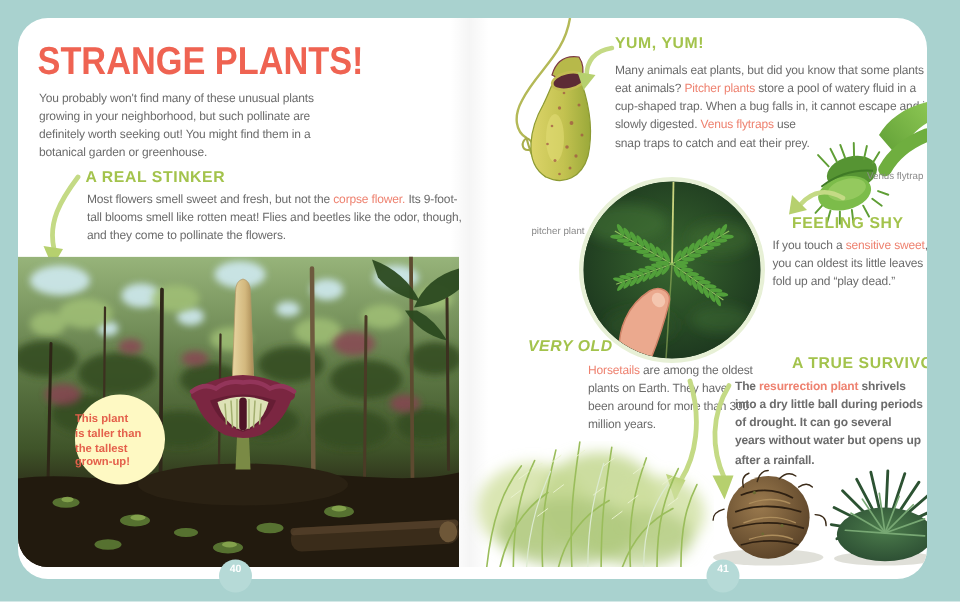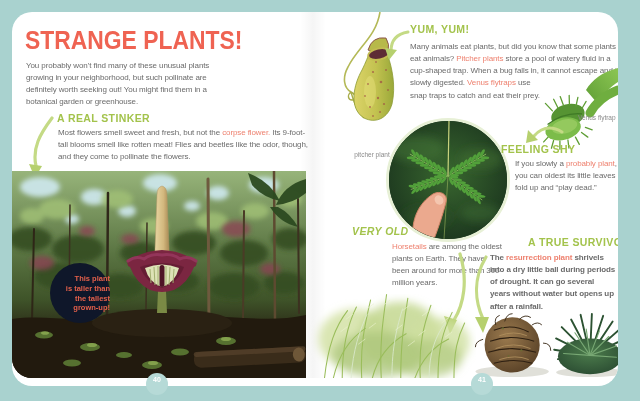--- a/index.html
+++ b/index.html
@@ -25,22 +25,22 @@
   }
   .hl{color:#ee8270;}
   .cap{font-size:6.5px;color:#8a8a8a;line-height:1.35;}
   .photo{overflow:hidden;}
   .corpse-photo{border-radius:0 0 0 20px;}
   .circle-photo{
     border-radius:50%;overflow:hidden;border:3px solid #e7f0d6;box-sizing:border-box;
     background:#1d3a22;
   }
   .thought{
-    background:#0f172a;border-radius:50%;color:#e4604b;font-weight:700;
-    font-size:7.5px;line-height:1.3;text-align:right;z-index:3;
+    background:#fef9c3;border-radius:50%;color:#e4604b;font-weight:700;
+    font-size:7.5px;line-height:1.3;text-align:left;z-index:3;
     box-sizing:border-box;padding-top:11px;
   }
   .pgnum{
     position:absolute;width:22px;height:22px;border-radius:50%;
     background:#b6dad7;color:#ffffff;font-size:7px;font-weight:700;
     text-align:center;z-index:6;box-sizing:border-box;padding-top:3px;
   }
   .float-spacer{float:right;width:84px;height:40px;}
   .gutter{
     left:288px;top:0;width:26px;height:366px;
@@ -325,23 +325,23 @@
         <ellipse cx="50" cy="79" rx="4.2" ry="5" transform="rotate(-35 50 79)" fill="#f5c9b2" opacity=".9"></ellipse>
       </g>
     </svg>
   </div>
 
   <svg class="abs" style="left:514px;top:112px;" width="38" height="30" viewBox="0 0 38 30">
     <path d="M36,8 C26,2 16,3 8,12" stroke="#c4da85" stroke-width="3" fill="none" stroke-linecap="round"></path>
     <polygon points="2,6 12,16 0,19" fill="#b6d06e"></polygon>
   </svg>
 
-  <h2 class="abs h-green" style="left:489px;top:131px;">FEELING SHY</h2>
-
-  <p class="abs body-text" style="left:503px;top:146px;width:104px;"><span>If you slowly a </span><span class="hl">probably plant</span><span>, you can oldest its little leaves fold up and “play dead.”</span></p>
+  <h2 class="abs h-green" style="left:516px;top:131px;">FEELING SHY</h2>
+
+  <p class="abs body-text" style="left:503px;top:146px;width:104px;"><span>If you touch a </span><span class="hl">sensitive sweet</span><span>, you can oldest its little leaves fold up and “play dead.”</span></p>
 
   <h2 class="abs h-green" style="left:340px;top:213px;font-style:italic;">VERY OLD</h2>
 
   <p class="abs body-text" style="left:340px;top:229px;width:112px;margin-left:40px;"><span class="hl">Horsetails</span><span> are among the oldest plants on Earth. They have been around for more than 300 million years.</span></p>
 
   <h2 class="abs h-green" style="left:478px;top:224px;margin-left:38px;">A TRUE SURVIVOR</h2>
 
   <p class="abs body-text" style="left:478px;top:240px;width:126px;font-weight:bold;"><span>The </span><span class="hl">resurrection plant</span><span> shrivels into a dry little ball during periods of drought. It can go several years without water but opens up after a rainfall.</span></p>
 
   <svg class="abs" style="left:418px;top:240px;" width="36" height="84" viewBox="0 0 36 84">

